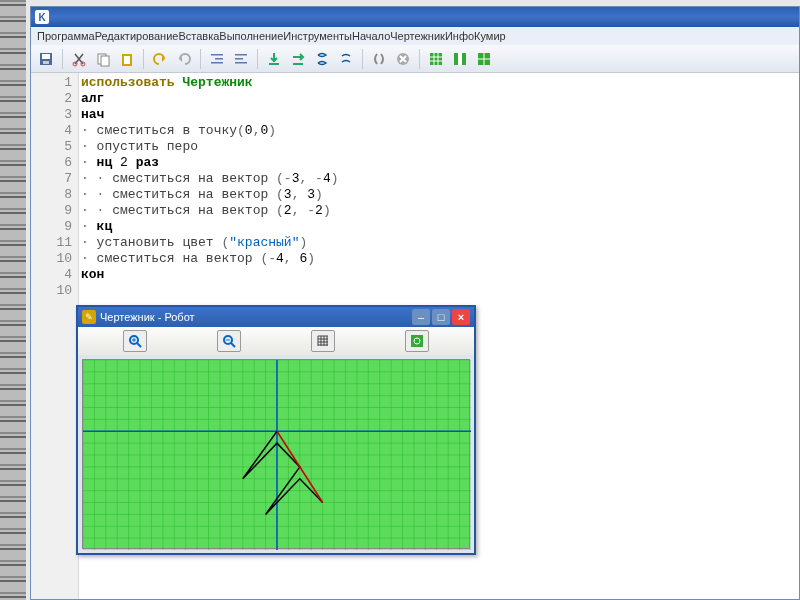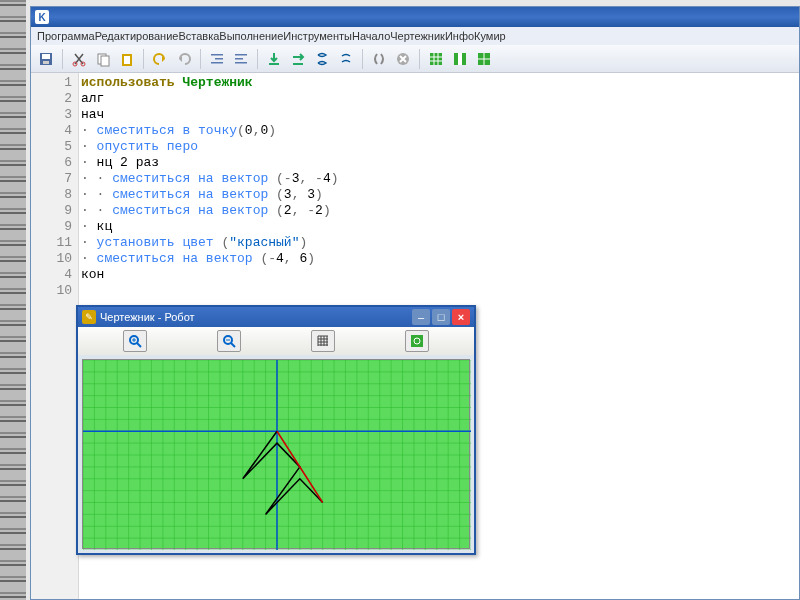--- a/index.html
+++ b/index.html
@@ -18,22 +18,22 @@
   .toolbar { height: 28px; background: linear-gradient(to bottom, #f7f9fc, #e2e7f0); display: flex; align-items: center; padding: 0 4px; gap: 2px; border-bottom: 1px solid #c5c9d4; }
   .tbtn { width: 22px; height: 22px; display: flex; align-items: center; justify-content: center; border: 1px solid transparent; border-radius: 2px; }
   .tsep { width: 1px; height: 20px; background: #c5c9d4; margin: 0 3px; }
   
   .editor-area { display: flex; height: calc(100% - 66px); background: #fff; }
   .gutter { width: 48px; background: #f0f0f0; color: #666; text-align: right; padding: 2px 6px 0 0; font-family: 'Courier New', monospace; font-size: 13px; line-height: 16px; border-right: 1px solid #d8d8d8; }
   .gutter div { color: #888; }
   .code { flex: 1; padding: 2px 0 0 2px; font-family: 'Courier New', monospace; font-size: 13px; line-height: 16px; white-space: pre; position: relative; }
   .code .line { height: 16px; }
   .kw { color: #8b7500; font-weight: bold; }
-  .kw2 { color: #000; font-weight: normal; }
-  .cmd { color: #3b82f6; }
+  .kw2 { color: #000; font-weight: bold; }
+  .cmd { color: #404040; }
   .num { color: #000; }
   .paren { color: #666; }
   .str { color: #0060c0; }
   .ident { color: #0a8a0a; font-weight: bold; }
   .dot { color: #666; }
   
   
   .drawer-win { position: absolute; left: 76px; top: 305px; width: 400px; height: 250px; border: 2px solid #2357a5; background: #dde5ed; box-shadow: 2px 2px 4px rgba(0,0,0,0.3); }
   .drawer-title { height: 20px; background: linear-gradient(to bottom, #3d72c7, #2b5fb2); color: #fff; display: flex; align-items: center; padding: 0 4px; }
   .drawer-title .dicon { width: 14px; height: 14px; background: #d4a500; margin-right: 4px; border-radius: 2px; display: flex; align-items: center; justify-content: center; font-size: 9px; }

